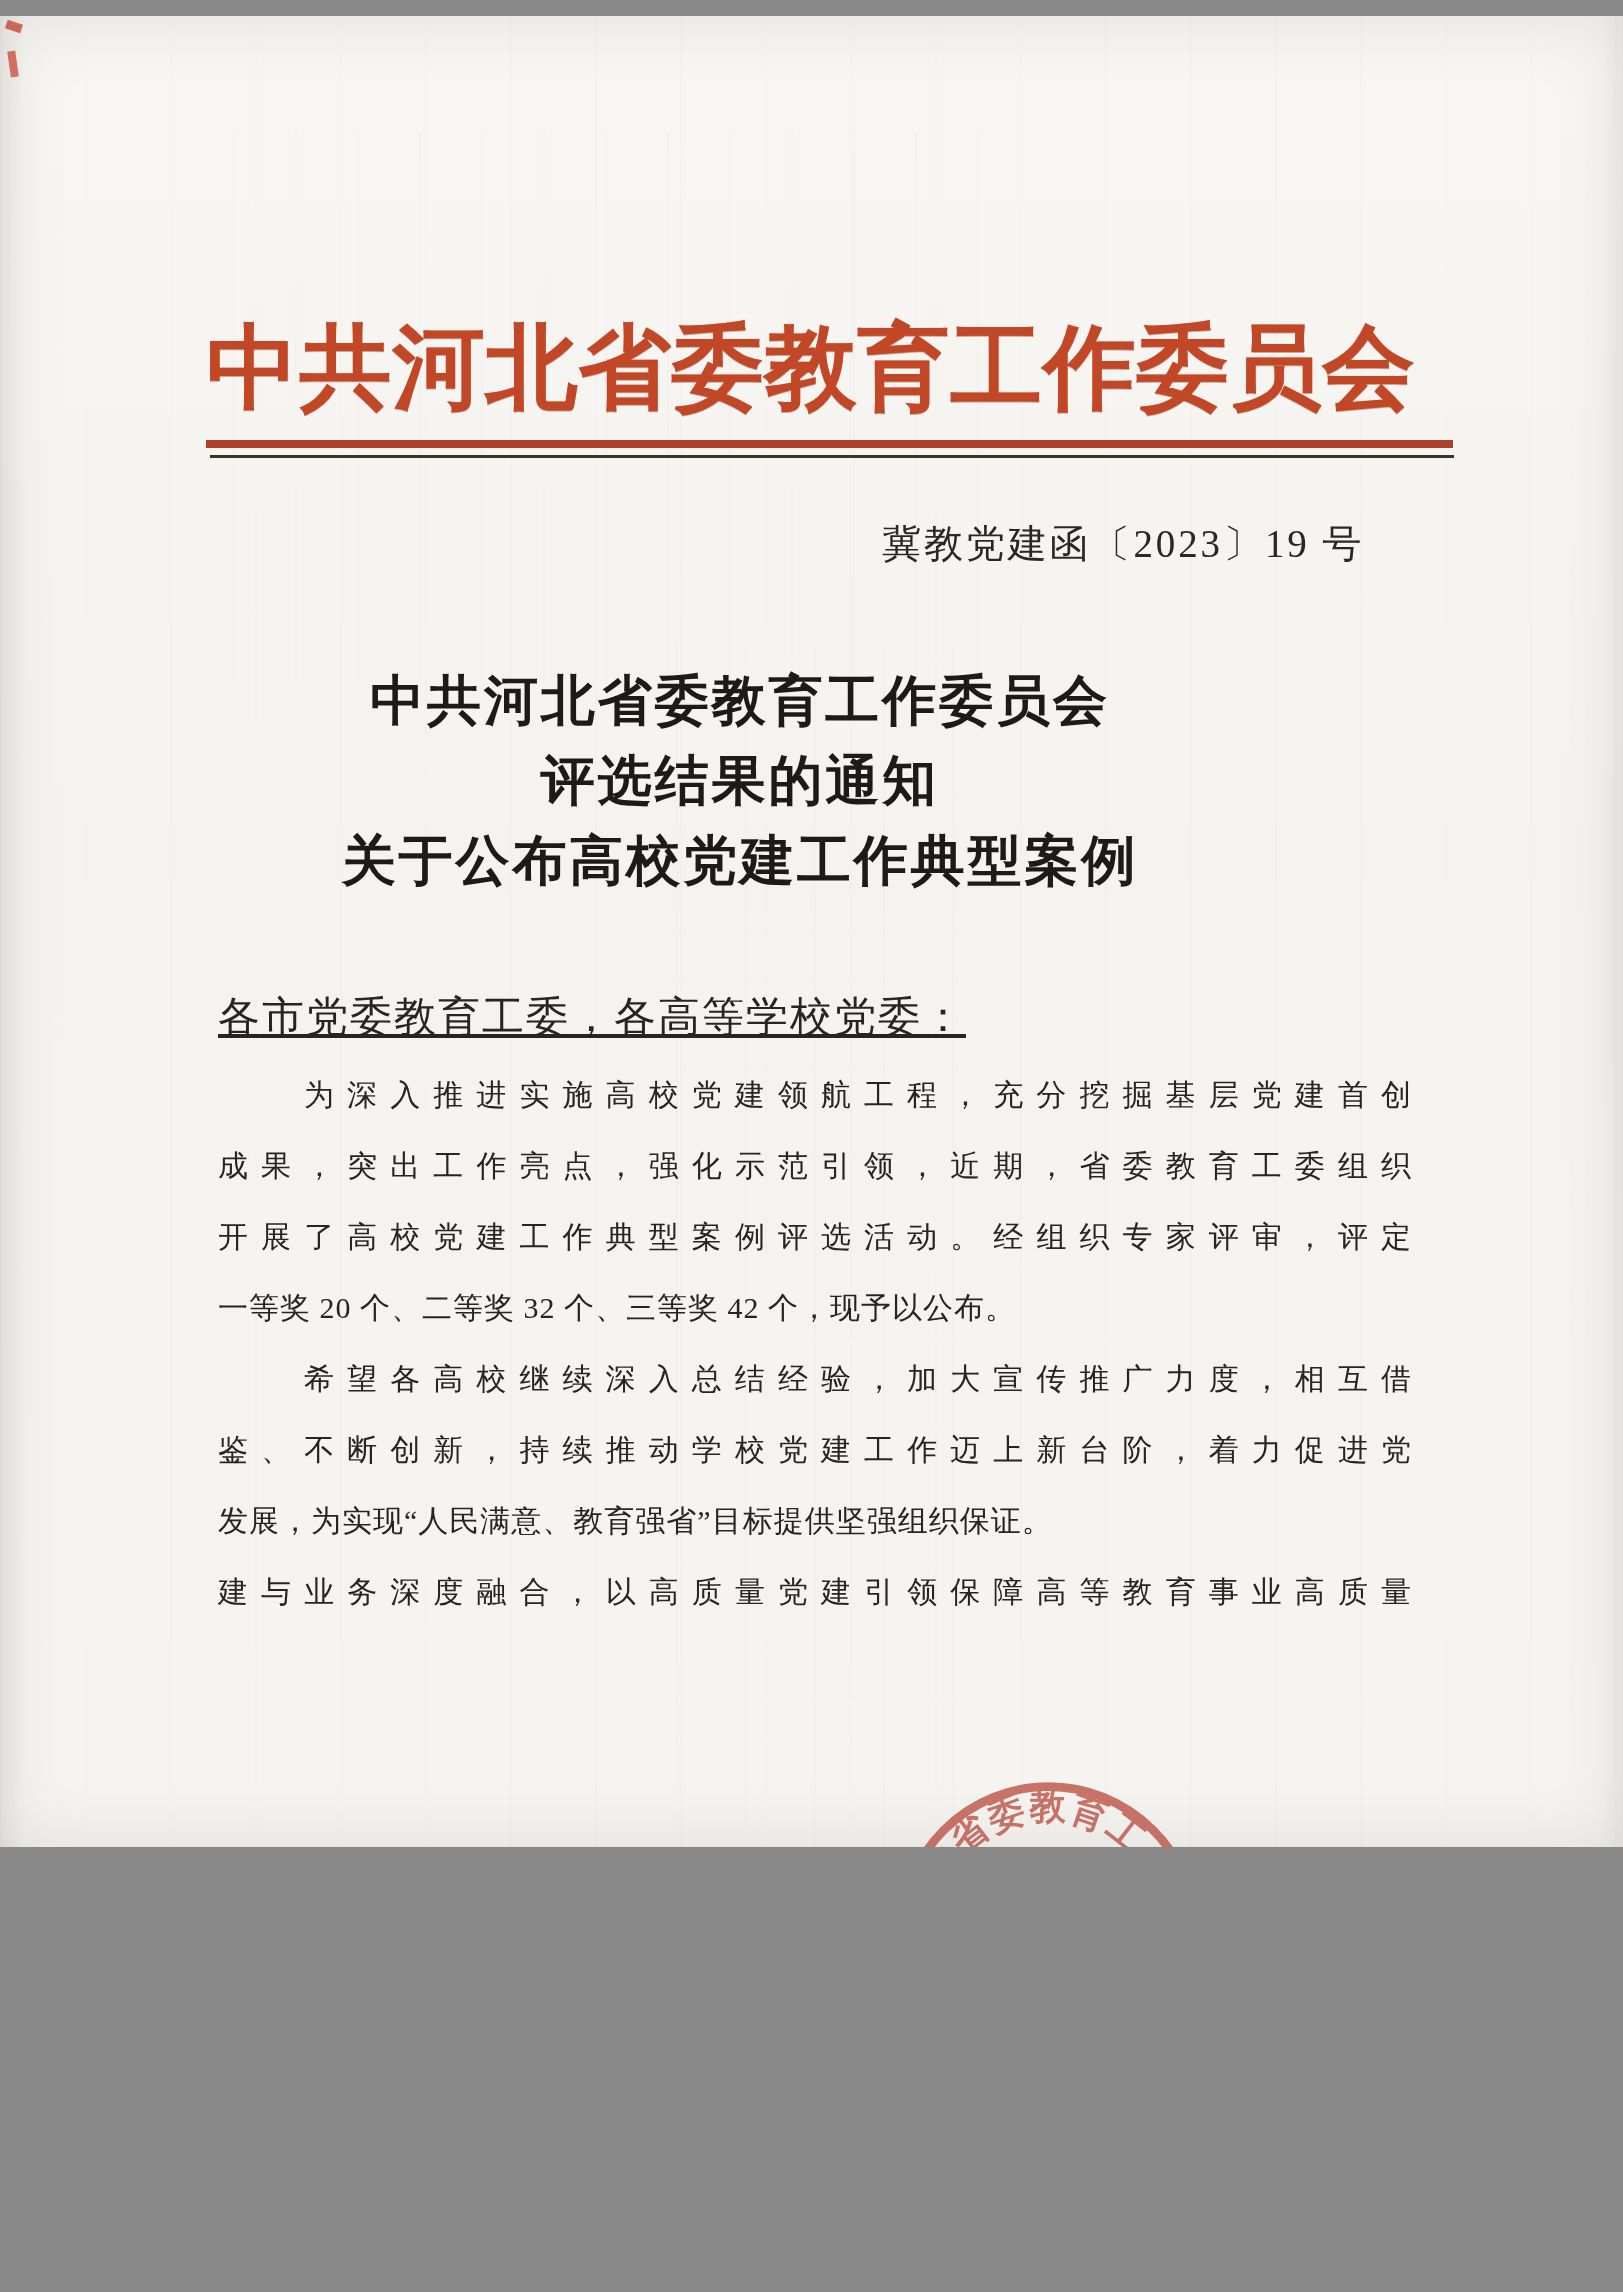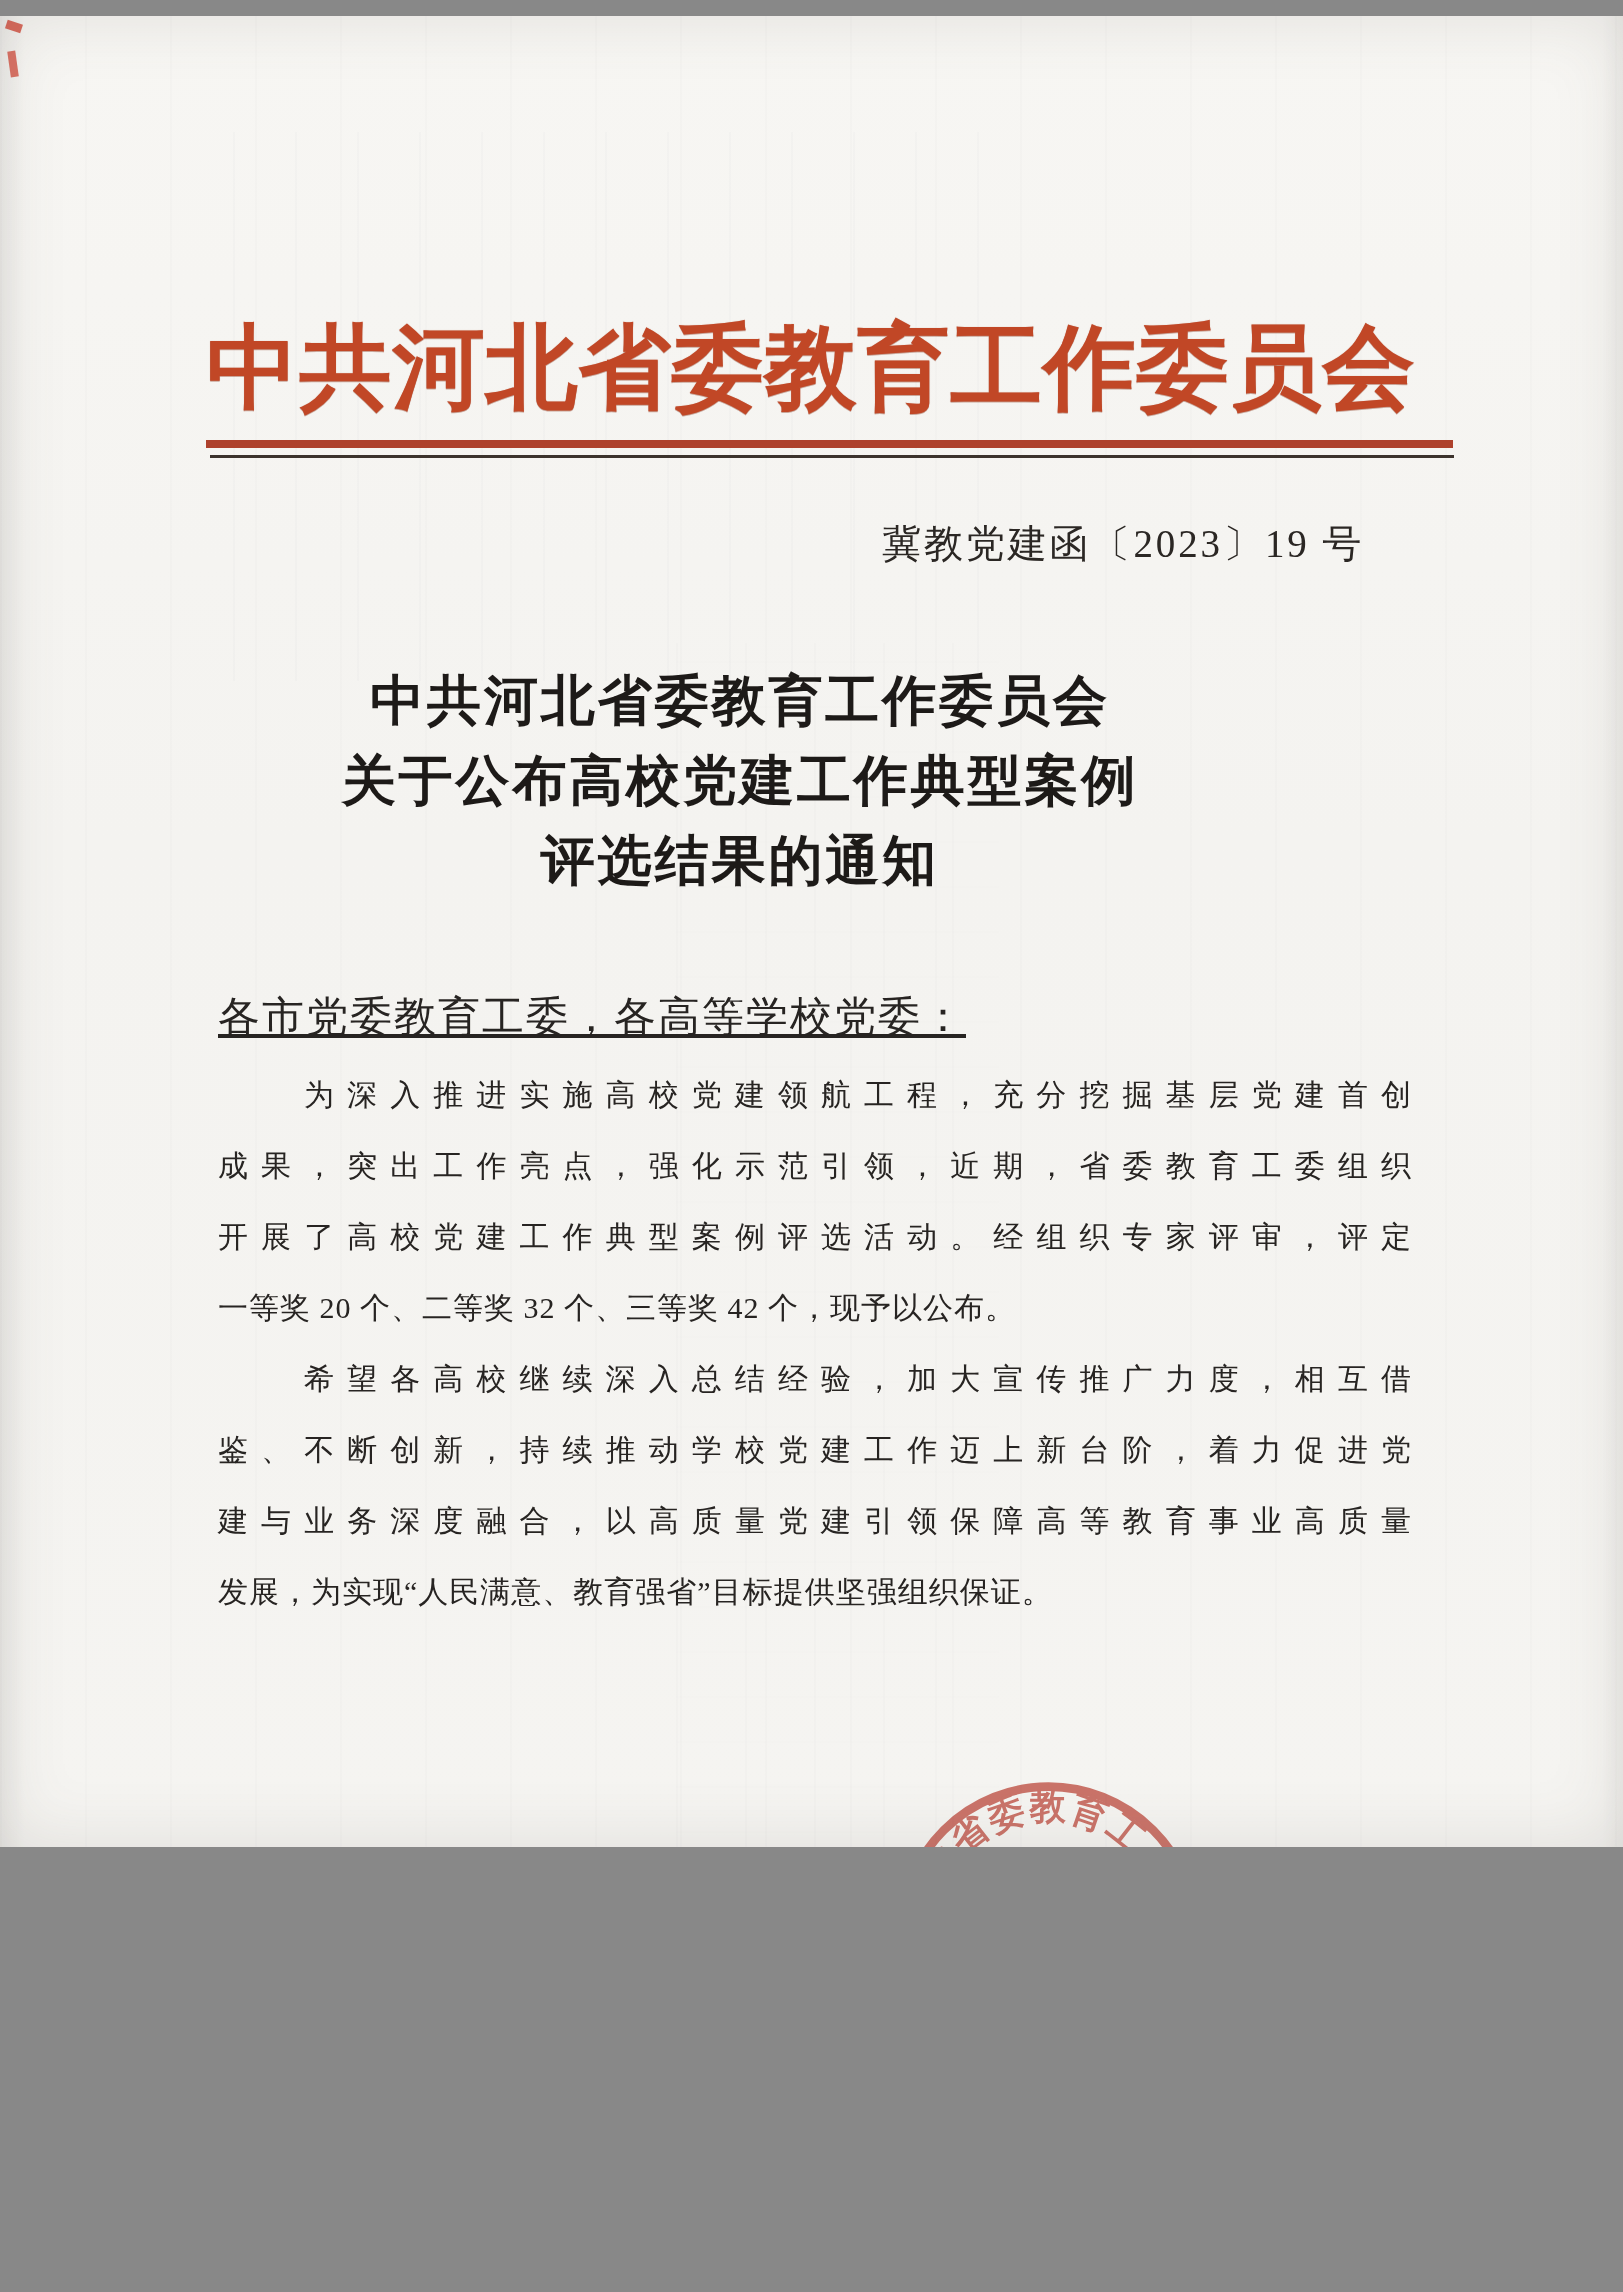--- a/index.html
+++ b/index.html
@@ -97,35 +97,35 @@
   <div class="corner-mark-2"></div>
 
   <div class="letterhead">中共河北省委教育工作委员会</div>
   <div class="rule-red-top"></div>
   <div class="rule-dark-top"></div>
 
   <div class="doc-number">冀教党建函〔2023〕19 号</div>
 
   <div class="title-block">
     <div>中共河北省委教育工作委员会</div>
+    <div>评选结果的通知</div>
     <div>关于公布高校党建工作典型案例</div>
-    <div>评选结果的通知</div>
   </div>
 
   <div class="salutation">各市党委教育工委，各高等学校党委：</div>
 
   <div class="body-block" id="body-lines">
       <div class="body-line indent">为深入推进实施高校党建领航工程，充分挖掘基层党建首创</div>
       <div class="body-line">成果，突出工作亮点，强化示范引领，近期，省委教育工委组织</div>
       <div class="body-line">开展了高校党建工作典型案例评选活动。经组织专家评审，评定</div>
       <div class="body-line endline">一等奖 20 个、二等奖 32 个、三等奖 42 个，现予以公布。</div>
       <div class="body-line indent">希望各高校继续深入总结经验，加大宣传推广力度，相互借</div>
       <div class="body-line">鉴、不断创新，持续推动学校党建工作迈上新台阶，着力促进党</div>
+      <div class="body-line endline">发展，为实现“人民满意、教育强省”目标提供坚强组织保证。</div>
       <div class="body-line">建与业务深度融合，以高质量党建引领保障高等教育事业高质量</div>
-      <div class="body-line endline">发展，为实现“人民满意、教育强省”目标提供坚强组织保证。</div>
     </div>
 
 
   <div class="signature">中共河北省委教育工作委员会</div>
   <div class="date-line">2023 年 8 月 11 日</div>
 
   <div class="rule-dark-bottom"></div>
   <div class="rule-red-bottom"></div>
 
   <svg class="seal" viewBox="0 0 330 330" aria-hidden="true">

